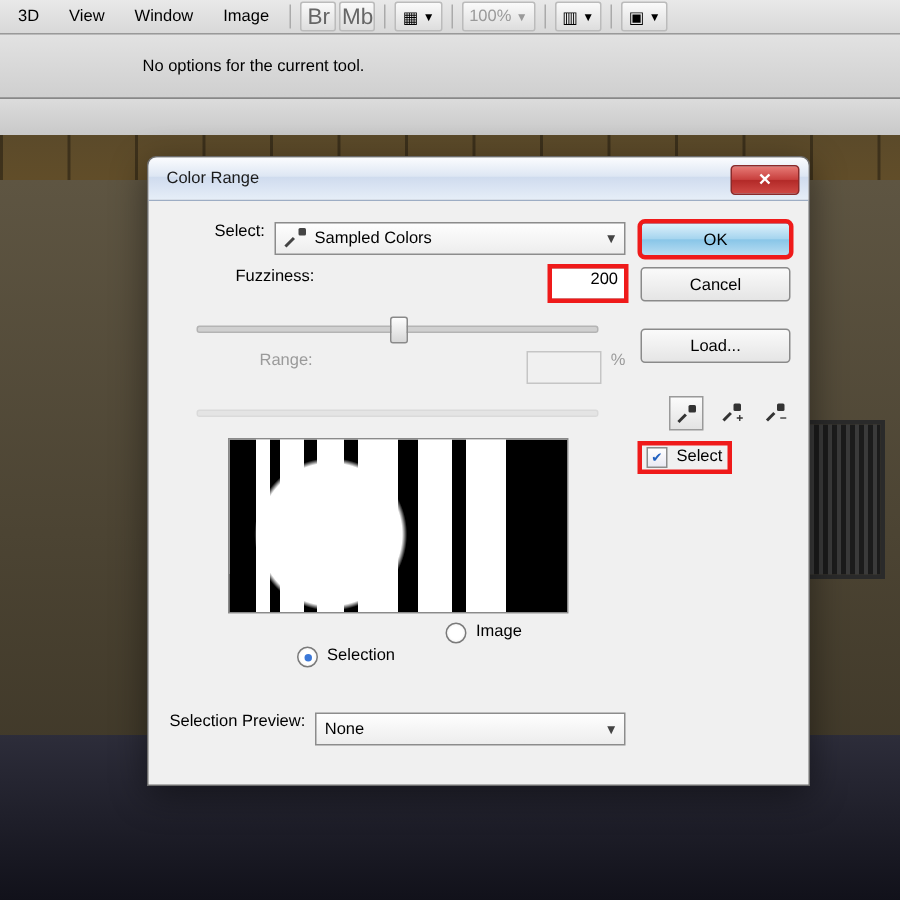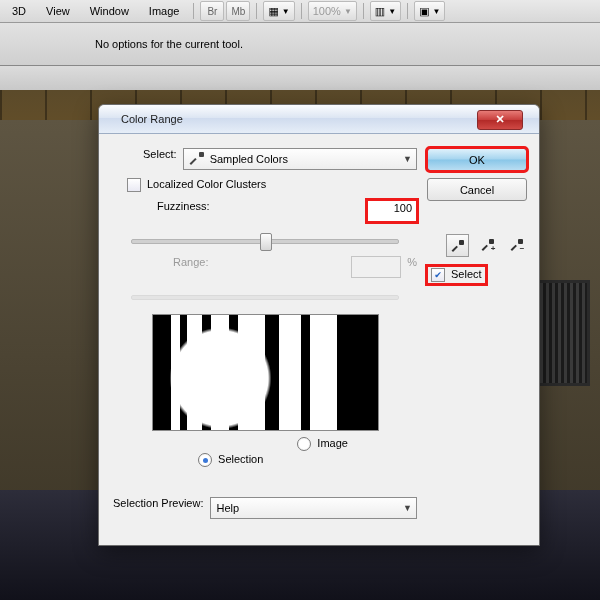--- a/index.html
+++ b/index.html
@@ -1,41 +1,41 @@
 <!DOCTYPE html>
 <html><head>
 <meta charset="utf-8">
 <style>
 body{margin:0;font-family:"Segoe UI",Tahoma,sans-serif;font-size:11px;color:#000;background:#888;overflow:hidden;width:600px;height:600px;position:relative}
 
 .menubar{height:22px;background:linear-gradient(#e9e9e9,#d8d8d8);display:flex;align-items:center;padding:0 4px;gap:4px;border-bottom:1px solid #999}
 .menubar .m{padding:2px 8px}
 .menubar .sep{width:1px;height:16px;background:#aaa;margin:0 2px}
-.tb-btn{width:22px;height:18px;border:1px solid #bbb;border-radius:2px;background:linear-gradient(#fafafa,#ddd);display:flex;align-items:center;justify-content:center;font-size:10px;color:#666}
+.tb-btn{width:22px;height:18px;border:1px solid #bbb;border-radius:2px;background:linear-gradient(#fafafa,#ddd);display:flex;align-items:center;justify-content:center;font-size:15px;color:#666}
 .tb-flags{display:flex;gap:2px}
 .tb-drop{display:flex;align-items:center;border:1px solid #bbb;border-radius:2px;background:linear-gradient(#fafafa,#ddd);height:18px;padding:0 4px;gap:3px}
 .tb-drop .arr{font-size:8px}
 
 .optbar{height:42px;background:linear-gradient(#e2e2e2,#cfcfcf);border-bottom:1px solid #888;display:flex;align-items:center;padding-left:95px}
 .canvas-strip{height:26px;background:linear-gradient(#dcdcdc,#c7c7c7);border-bottom:1px solid #7a7a7a}
 
 .canvas{position:absolute;top:90px;left:0;right:0;bottom:0;background:#463b2c;overflow:hidden}
 .canvas .photo{position:absolute;inset:0;background:
  linear-gradient(90deg,rgba(0,0,0,.35) 0 2px,transparent 2px) 0 0/45px 100%,
  linear-gradient(0deg,rgba(0,0,0,.25) 0 1px,transparent 1px) 0 0/100% 55px,
  linear-gradient(180deg,#5b4a2a 0%,#7a5a24 30%,#3c3c54 60%,#a88a36 80%,#3a2f20 100%)}
 .canvas .panel{position:absolute;top:30px;bottom:10px;width:180px;background:linear-gradient(#5e5542,#3a3324);border-left:2px solid #2b2518;border-right:2px solid #2b2518}
 .canvas .p1{left:-30px}
 .canvas .p2{right:-20px}
 .canvas .grate{position:absolute;width:68px;height:100px;background:repeating-linear-gradient(90deg,#1b1b1b 0 3px,#3a3a3a 3px 6px);border:3px solid #2a2a2a}
 .canvas .g1{top:190px;right:10px}
 .canvas .floor{position:absolute;left:0;right:0;bottom:0;height:110px;background:linear-gradient(#2d2d3a,#11111a)}
 
 .dialog{position:absolute;left:98px;top:104px;width:440px;background:#f0f0f0;border:1px solid #6c6c6c;border-radius:6px 6px 0 0;box-shadow:0 6px 24px rgba(0,0,0,.45)}
-.titlebar{height:28px;background:linear-gradient(#fbfcfe,#dde6f3 45%,#cfdbee 46%,#e6eef8);border-radius:6px 6px 0 0;display:flex;align-items:center;padding:0 16px;border-bottom:1px solid #9dadc4}
+.titlebar{height:28px;background:linear-gradient(#fbfcfe,#dde6f3 45%,#cfdbee 46%,#e6eef8);border-radius:6px 6px 0 0;display:flex;align-items:center;padding:0 6px;border-bottom:1px solid #9dadc4}
 .titlebar .title{padding-left:6px;color:#1b1b1b}
 .titlebar .spacer{flex:1}
 .closebtn{width:44px;height:18px;margin-top:1px;border:1px solid #8a2a2a;border-radius:3px;background:linear-gradient(#e77b76,#c8403e 48%,#b32a28 52%,#cf4844);display:flex;align-items:center;justify-content:center;color:#fff;font-weight:bold;font-size:11px}
 .dlg-body{display:flex;padding:14px 12px 18px 14px;gap:10px}
 .dlg-left{flex:1}
 .dlg-right{width:100px;display:flex;flex-direction:column;gap:7px;align-items:stretch}
 
 .row{display:flex;gap:6px;margin-bottom:8px}
 .lbl{color:#000}
 .lbl.disabled{color:#9a9a9a}
@@ -128,29 +128,25 @@
 
       <div class="row" style="margin-left:30px">
         <span class="lbl">Select:</span>
         <span class="select">
           <span class="select-eyedrop"></span>
           <span>Sampled Colors</span>
           <span class="arr">▼</span>
         </span>
       </div>
 
-      <div class="row" style="margin-left:14px">
-        <span class="chk"></span>
-        <span class="lbl">Localized Color Clusters</span>
-      </div>
 
       <div class="row" style="margin-left:44px">
         <span class="lbl">Fuzziness:</span>
         <span style="flex:1"></span>
-        <span class="num redbox">100</span>
+        <span class="num redbox">200</span>
       </div>
       <div class="slider">
         <div class="track"></div>
         <div class="thumb"></div>
       </div>
 
       <div class="row" style="margin-left:60px">
         <span class="lbl disabled">Range:</span>
         <span style="flex:1"></span>
         <span class="num" style="background:#f0f0f0;border-color:#c5c5c5"></span>
@@ -173,31 +169,32 @@
         </label>
         <label class="row" style="margin:0">
           <span class="radio"></span>
           <span class="lbl">Image</span>
         </label>
       </div>
 
       <div class="row" style="margin-top:14px">
         <span class="lbl">Selection Preview:</span>
         <span class="select">
-          <span>Help</span>
+          <span>None</span>
           <span class="arr">▼</span>
         </span>
       </div>
 
     </div>
 
     <div class="dlg-right">
       <div class="win-btn primary redbox">OK</div>
       <div class="win-btn">Cancel</div>
       <div style="height:4px"></div>
+      <div class="win-btn">Load...</div>
       <div style="height:6px"></div>
       <div class="eyedrops">
         <span class="eyed">
             <span class="eyedropper-glyph"></span>
           </span>
         <span class="eyed" style="border:none;background:none">
             <span class="eyedropper-glyph">
               <span class="tiny-sign">+</span>
             </span>
           </span>

